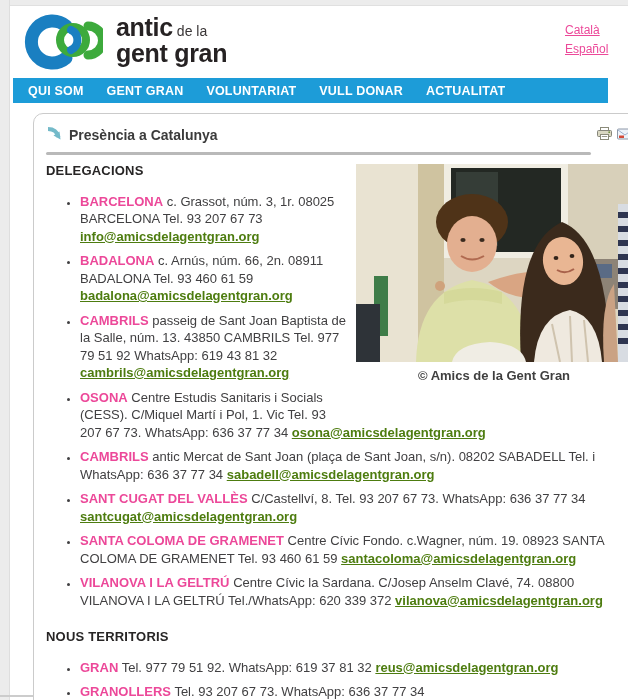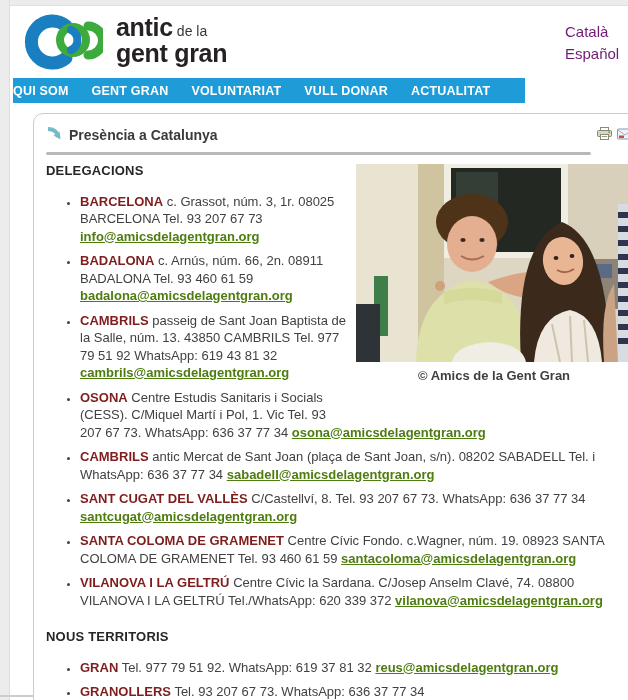--- a/index.html
+++ b/index.html
@@ -14,25 +14,25 @@
   .bottom-frag { position:absolute; left:0; top:695px; width:37px; height:2px;
     background:#cccccc; }
 
   
   .site-header { position:absolute; left:13px; top:6px; width:615px; height:72px; background:#fff; }
   .logo-mark { position:absolute; left:8px; top:7px; }
   .brand-text { position:absolute; left:103px; top:9px; color:#262223; line-height:1.02; }
   .brand-l1 strong, .brand-l2 strong { font-size:25px; font-weight:700; letter-spacing:-0.3px; }
   .brand-l1 .light { font-size:14px; font-weight:400; color:#3a3637; margin-left:4px;margin-top:48px; }
   .lang-links { position:absolute; left:552px; top:17px; display:flex; flex-direction:column; gap:5px; }
-  .lang-links a { font-size:15px; color:#701a75; cursor:pointer; }
+  .lang-links a { font-size:12px; color:#ec4899; text-decoration:underline; cursor:pointer; }
 
   
-  .nav-bar { position:absolute; left:13px; top:78px; width:512px; height:25px;
-    background:#1d9cd8; display:flex; align-items:center; gap:23px; }
+  .nav-bar { position:absolute; left:13px; top:78px; width:595px; height:25px;
+    background:#1d9cd8; display:flex; align-items:center; gap:23px; padding-left:15px; }
   .nav-bar a { color:#ffffff; font-size:12.5px; font-weight:700; text-decoration:none;
     letter-spacing:0.2px; white-space:nowrap; cursor:pointer; }
 
   
   .card { position:absolute; left:33px; top:113px; width:612px; height:620px;
     background:#fff; border:1px solid #cbcbcb; border-radius:10px;
     padding:9px 0 0 12px; }
   .card-head { position:relative; display:flex; align-items:center; gap:7px; height:24px; }
   .page-title { font-size:14px; font-weight:700; color:#3b3b3b; }
   .head-icons { position:absolute; left:551px; top:3px; display:flex; gap:5px; }
@@ -45,21 +45,21 @@
   figure.photo svg { display:block; }
   figcaption { margin-top:5px; font-weight:700; font-size:13px; color:#3f3f3f;
     text-align:center; width:276px; }
 
   h2.sec { font-size:13px; font-weight:700; color:#272525; margin:2px 0 13px 0; letter-spacing:0.2px; }
   h2.sec.second { margin-top:19px; }
 
   ul.deleg { list-style:disc; padding-left:34px; margin:0 0 4px 0; }
   ul.deleg li { margin-bottom:7px; padding-right:4px; max-width:560px; }
   ul.deleg li::marker { color:#414042; font-size:11px; }
-  ul.deleg strong { color:#7f1d1d; }
+  ul.deleg strong { color:#ec4899; }
   a.email { color:#4d7c0f; font-weight:700; text-decoration:underline; cursor:pointer; }
 </style>
 </head>
 <body>
 
 <div class="top-strip"></div>
 <div class="left-strip"></div>
 <div class="bottom-frag"></div>
 
 <header class="site-header">

